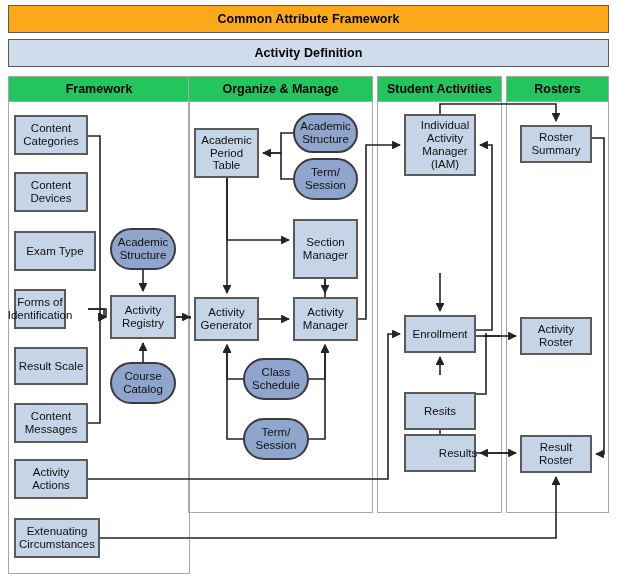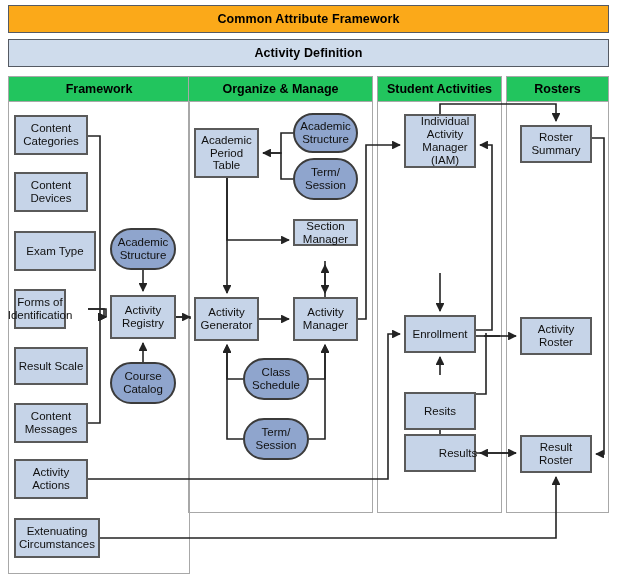--- a/index.html
+++ b/index.html
@@ -173,32 +173,32 @@
   <div class="node pill" style="left:110px; top:362px; width:66px; height:42px;">Course
 Catalog</div>
 
   <div class="node rect" style="left:194px; top:128px; width:65px; height:50px;">Academic
 Period
 Table</div>
   <div class="node pill" style="left:293px; top:113px; width:65px; height:40px;">Academic
 Structure</div>
   <div class="node pill" style="left:293px; top:158px; width:65px; height:42px;">Term/
 Session</div>
-  <div class="node rect" style="left:293px; top:219px; width:65px; height:27px;">Section
+  <div class="node rect" style="left:293px; top:219px; width:65px; height:60px;">Section
 Manager</div>
   <div class="node rect" style="left:194px; top:297px; width:65px; height:44px;">Activity
 Generator</div>
   <div class="node rect" style="left:293px; top:297px; width:65px; height:44px;">Activity
 Manager</div>
   <div class="node pill" style="left:243px; top:358px; width:66px; height:42px;">Class
 Schedule</div>
   <div class="node pill" style="left:243px; top:418px; width:66px; height:42px;">Term/
 Session</div>
 
-  <div class="node rect" style="left:404px; top:114px; width:72px; height:54px;padding-left:10px;">Individual
+  <div class="node rect" style="left:404px; top:114px; width:72px; height:62px;padding-left:10px;">Individual
 Activity
 Manager
 (IAM)</div>
   <div class="node rect" style="left:404px; top:315px; width:72px; height:38px;">Enrollment</div>
   <div class="node rect" style="left:404px; top:375px; width:72px; height:38px;margin-top:17px;">Resits</div>
   <div class="node rect" style="left:404px; top:434px; width:72px; height:38px;padding-left:36px;">Results</div>
 
   <div class="node rect" style="left:520px; top:125px; width:72px; height:38px;">Roster
 Summary</div>
   <div class="node rect" style="left:520px; top:317px; width:72px; height:38px;">Activity

